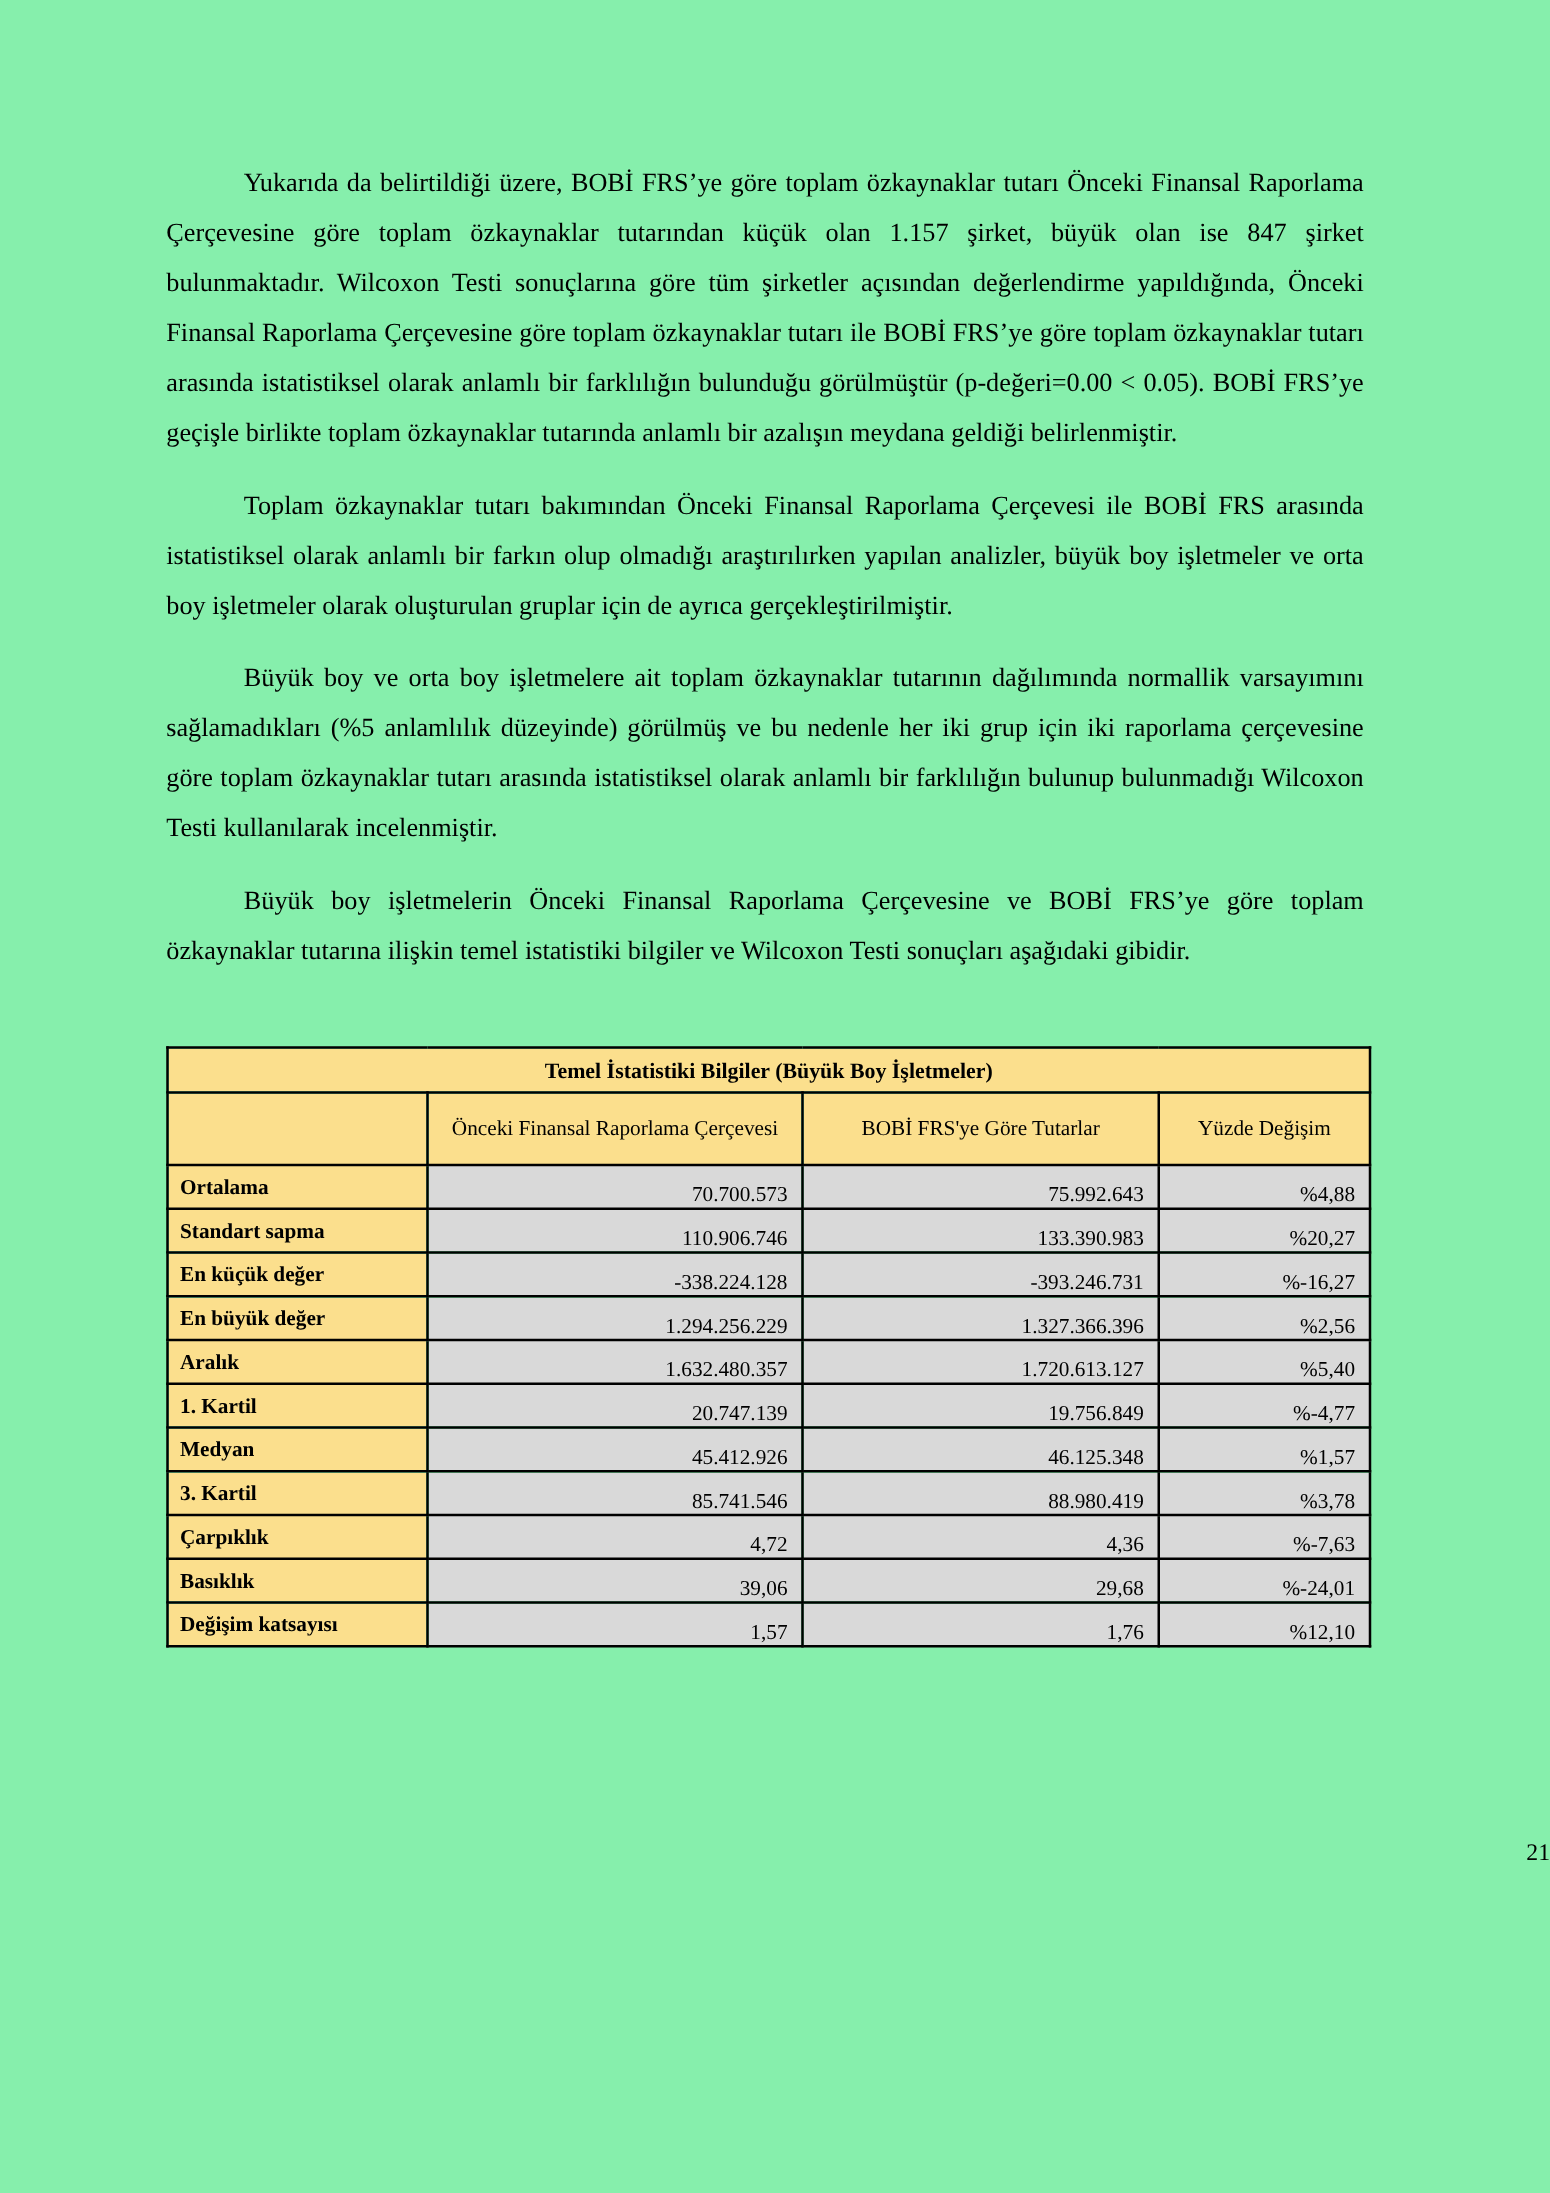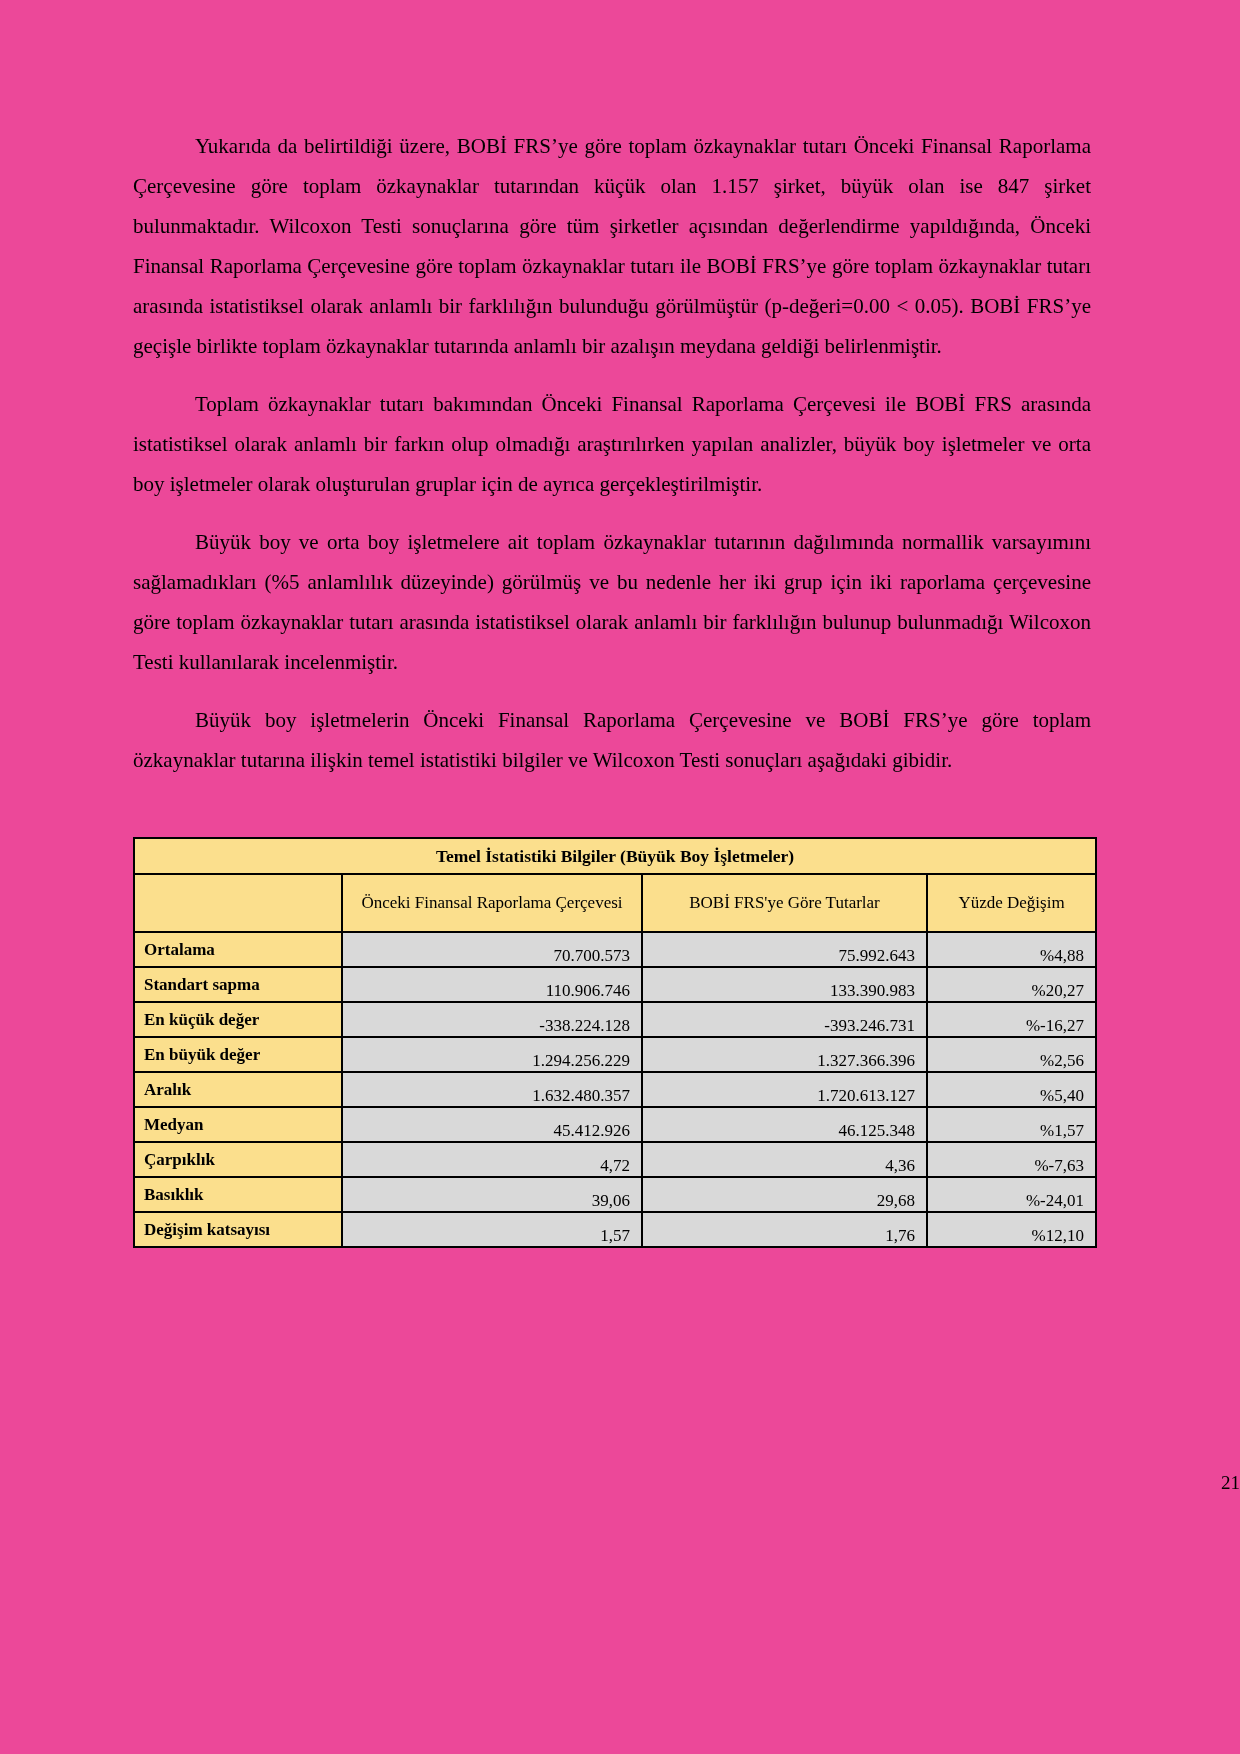--- a/index.html
+++ b/index.html
@@ -5,21 +5,21 @@
   :root {
     --header-bg: #FBDF8D;
     --cell-bg: #D9D9D9;
     --border-color: #000000;
   }
   html, body { margin: 0; padding: 0; background: #ffffff; }
   .page {
     position: relative;
     width: 1240px;
     height: 1754px;
-    background: #ec4899;
+    background: #86efac;
     font-family: "Liberation Serif", serif;
     color: #000000;
     overflow: hidden;
   }
   .content {
     position: absolute;
     left: 133px;
     top: 126px;
     width: 958px;
   }
@@ -139,24 +139,36 @@
             <td>1.327.366.396</td>
             <td>%2,56</td>
           </tr>
           <tr>
             <th>Aralık</th>
             <td>1.632.480.357</td>
             <td>1.720.613.127</td>
             <td>%5,40</td>
           </tr>
           <tr>
+            <th>1. Kartil</th>
+            <td>20.747.139</td>
+            <td>19.756.849</td>
+            <td>%-4,77</td>
+          </tr>
+          <tr>
             <th>Medyan</th>
             <td>45.412.926</td>
             <td>46.125.348</td>
             <td>%1,57</td>
+          </tr>
+          <tr>
+            <th>3. Kartil</th>
+            <td>85.741.546</td>
+            <td>88.980.419</td>
+            <td>%3,78</td>
           </tr>
           <tr>
             <th>Çarpıklık</th>
             <td>4,72</td>
             <td>4,36</td>
             <td>%-7,63</td>
           </tr>
           <tr>
             <th>Basıklık</th>
             <td>39,06</td>

